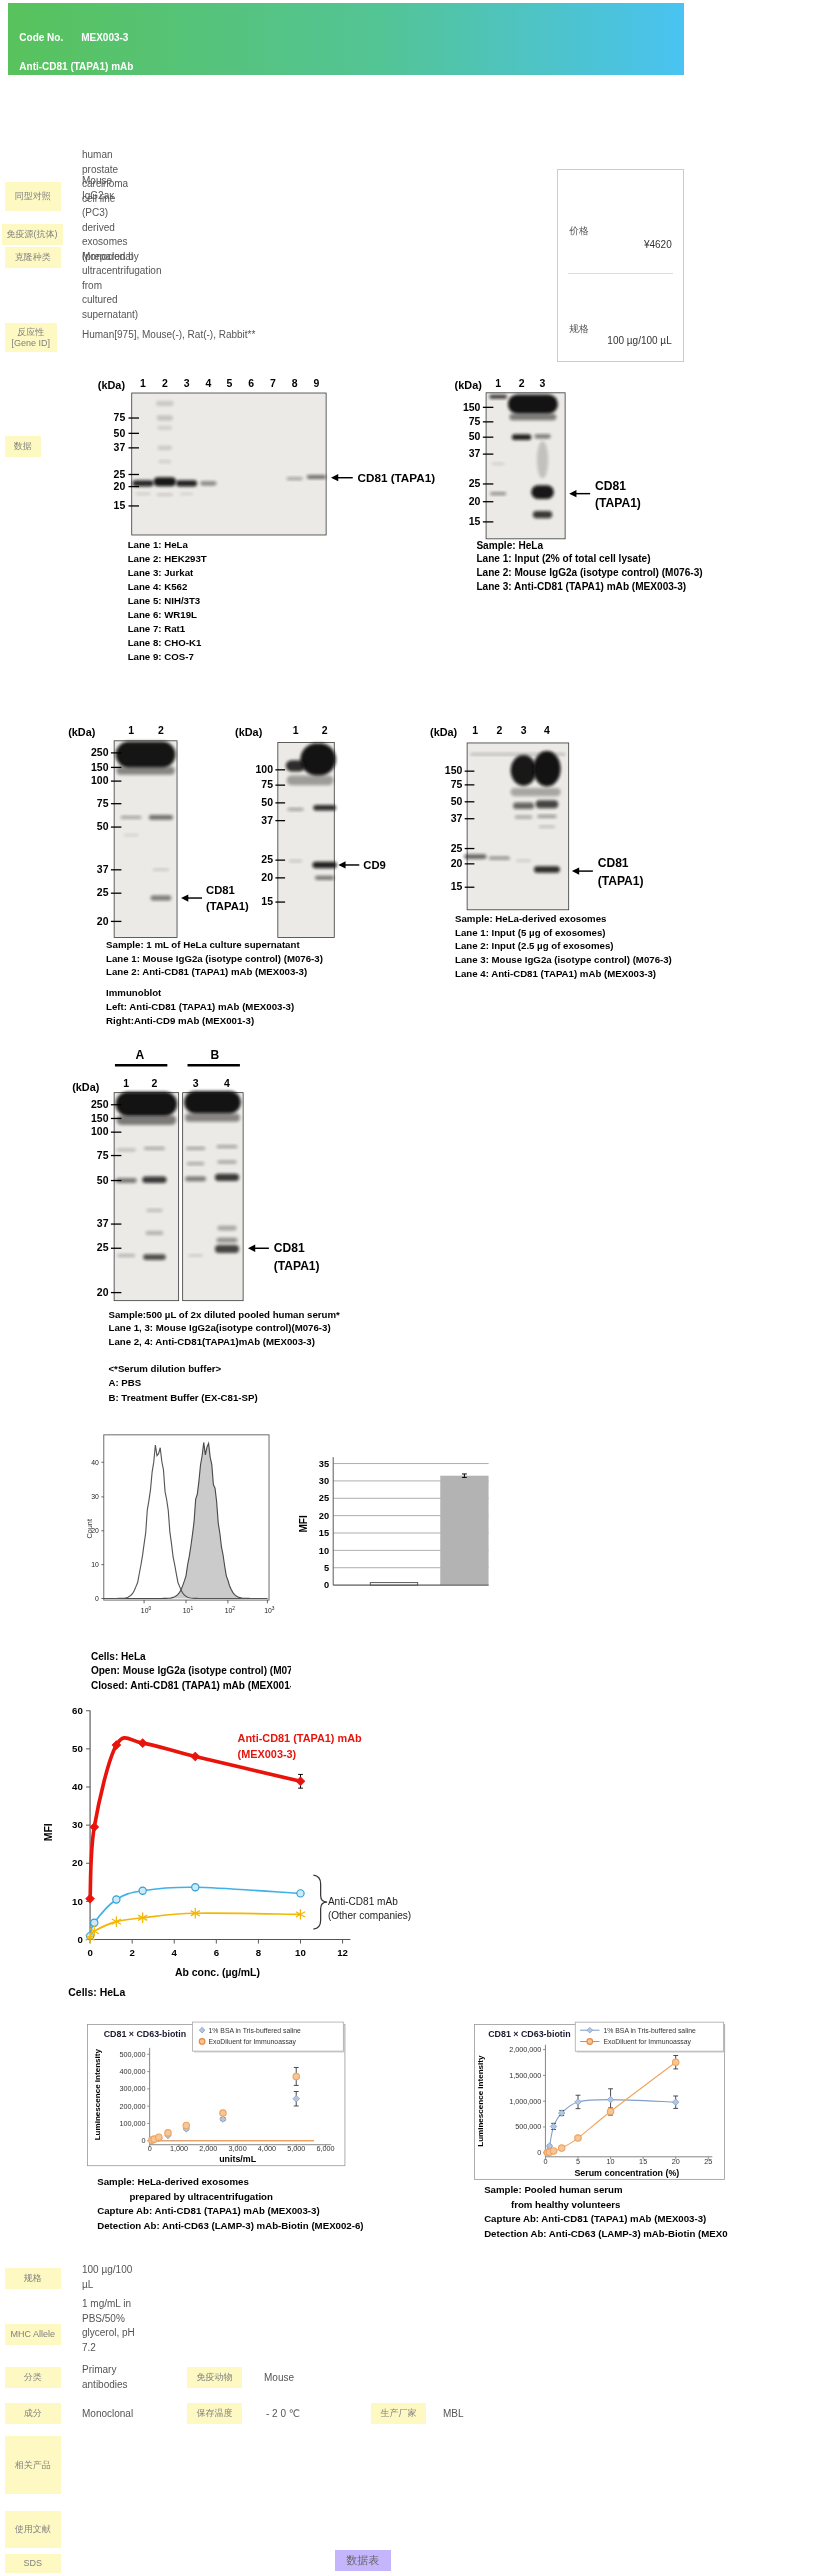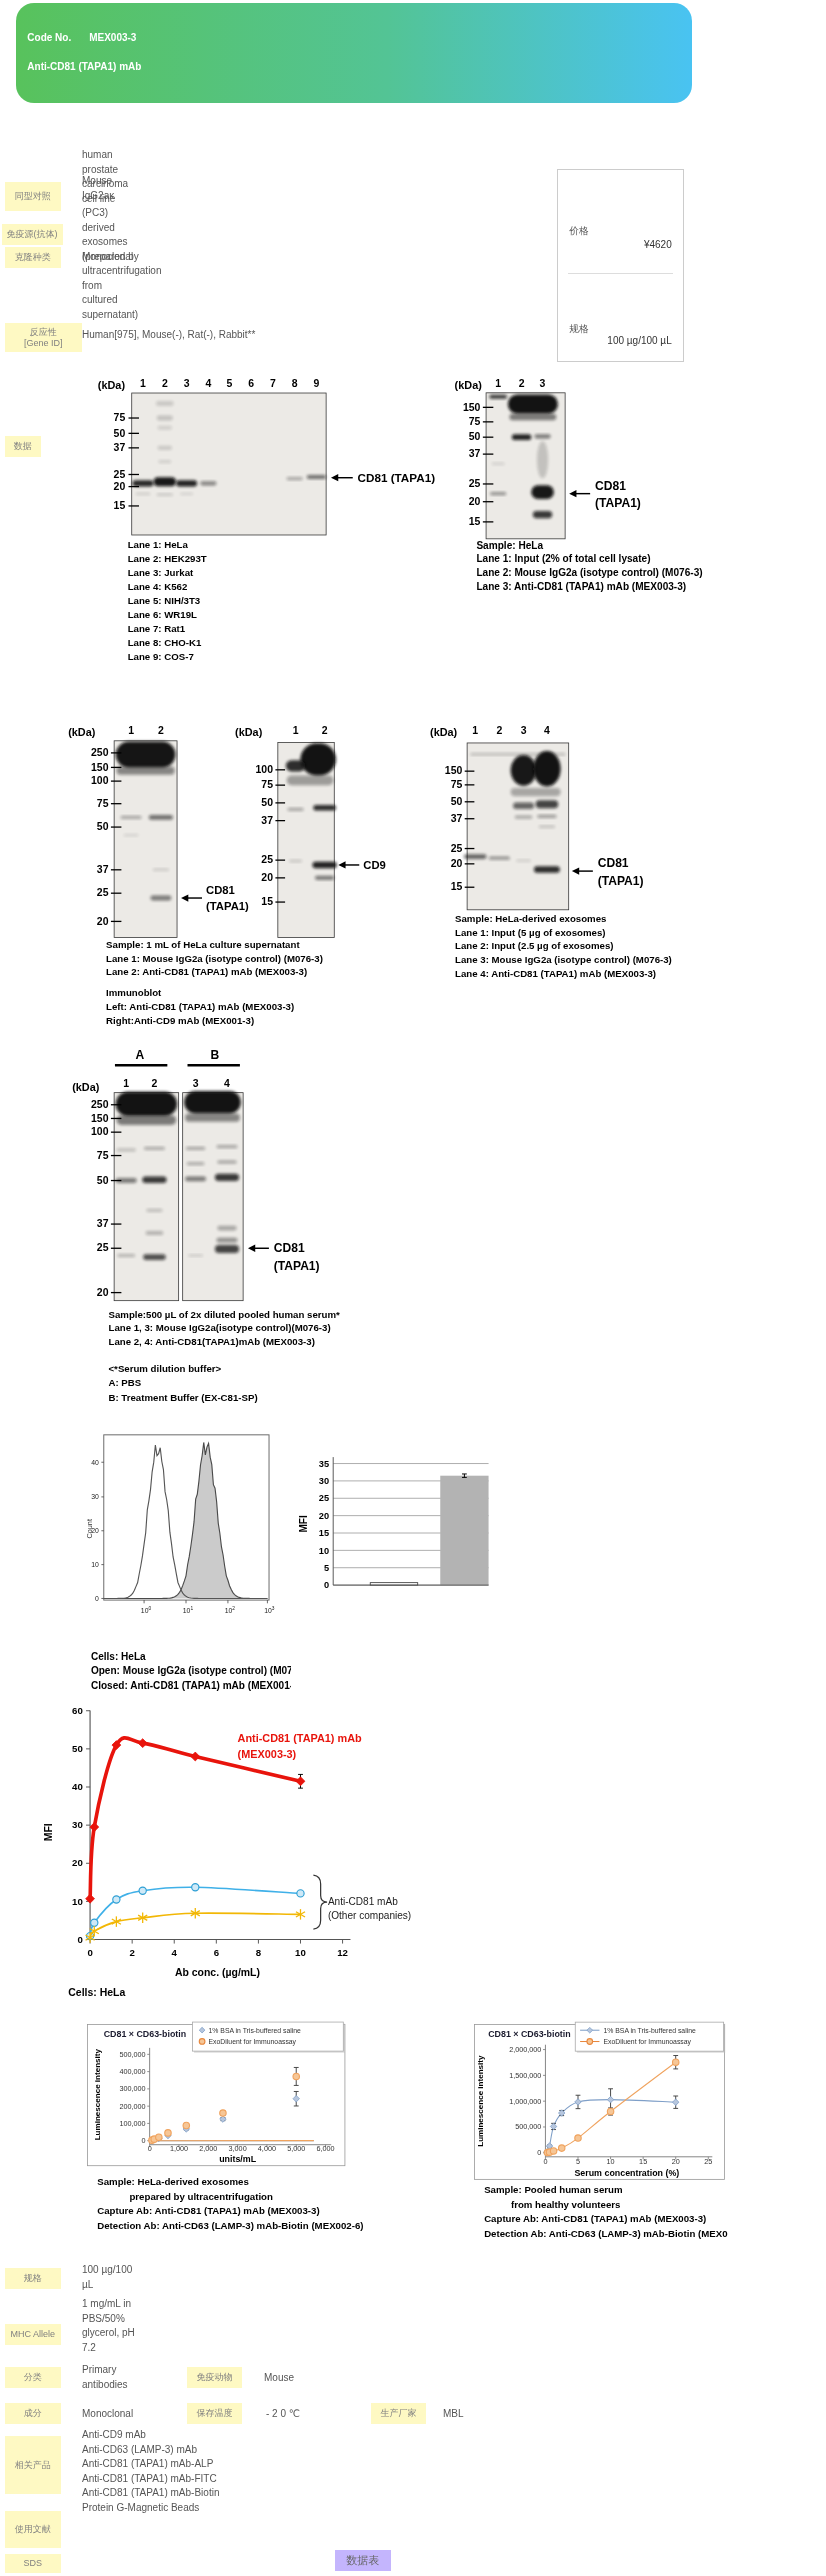--- a/index.html
+++ b/index.html
@@ -1,19 +1,19 @@
 <!DOCTYPE html>
 <html style="font-size:13px"><head>
 <meta charset="utf-8">
 <style>
   html,body{margin:0;padding:0;background:#fff;}
   .page{position:relative;width:826px;height:2576px;background:#fff;overflow:hidden;
         font-family:"Liberation Sans","DejaVu Sans",sans-serif;}
-  .banner{position:absolute;left:16px;top:3.2px;width:676px;height:100px;
-          background:linear-gradient(90deg,#58c25c 0%,#53c495 55%,#49c3f2 100%);color:#fff;border-radius:18px;}
+  .banner{position:absolute;left:8px;top:3.2px;width:676px;height:72px;
+          background:linear-gradient(90deg,#58c25c 0%,#53c495 55%,#49c3f2 100%);color:#fff;}
   .banner .line1{position:absolute;left:11.3px;top:29px;font-size:10px;font-weight:700;}
   .banner .line1 .code{margin-left:18px;}
   .banner .line2{position:absolute;left:11.3px;top:58px;font-size:10px;font-weight:700;}
   .pricebox{position:absolute;left:557px;top:169px;width:125px;height:191px;border:0.8px solid #ccc;background:#fff;}
   .pricebox .plabel{position:absolute;left:11.3px;font-size:9.7px;color:#555;margin-top:28px;}
   .pricebox .pval{position:absolute;right:11.3px;font-size:10px;color:#333;text-align:center;}
   .pricebox .divider{position:absolute;left:9.7px;right:9.7px;top:103px;border-top:0.8px solid #ddd;}
   .lbl{position:absolute;background:#fef9c3;color:#818181;font-size:9px;line-height:10.5px;
        display:flex;align-items:center;justify-content:center;text-align:center;box-sizing:border-box;padding:1.6px;}
   .val{position:absolute;color:#555;font-size:10px;line-height:14.5px;}
@@ -67,21 +67,21 @@
       <div>(PC3)</div>
       <div>derived</div>
       <div>exosomes</div>
       <div>(prepared by</div>
       <div>ultracentrifugation</div>
       <div>from</div>
       <div>cultured</div>
       <div>supernatant)</div>
     </div>
 
-  <div class="lbl" style="left:4.8px;top:323px;width:77px;height:29px">
+  <div class="lbl" style="left:4.8px;top:323px;width:52px;height:29px">
       <span>
         <div>反应性</div>
         <div>[Gene ID]</div>
       </span>
     </div>
   <div class="val" style="left:82px;top:328px">
       <div>Human[975], Mouse(-), Rat(-), Rabbit**</div>
     </div>
 
   <div class="lbl" style="left:4.8px;top:436px;width:36px;height:21px">
@@ -861,28 +861,20 @@
     </div>
   <div class="val" style="left:266px;top:2407px">- 2 0 ℃</div>
   <div class="lbl" style="left:371px;top:2403px;width:55px;height:21px">
       <span>生产厂家</span>
     </div>
   <div class="val" style="left:443px;top:2407px">MBL</div>
 
   <div class="lbl" style="left:4.8px;top:2436px;width:56px;height:58px">
       <span>相关产品</span>
     </div>
-  <div class="val" style="left:82px;top:2428px">
-      <div>Anti-CD9 mAb</div>
-      <div>Anti-CD63 (LAMP-3) mAb</div>
-      <div>Anti-CD81 (TAPA1) mAb-ALP</div>
-      <div>Anti-CD81 (TAPA1) mAb-FITC</div>
-      <div>Anti-CD81 (TAPA1) mAb-Biotin</div>
-      <div>Protein G-Magnetic Beads</div>
-    </div>
 
   <div class="lbl" style="left:4.8px;top:2511px;width:56px;height:37px">
       <span>使用文献</span>
     </div>
 
   <div class="lbl" style="left:4.8px;top:2554px;width:56px;height:19.4px">
       <span>SDS</span>
     </div>
   <div class="btn" style="left:335px;top:2550px;height:21px">
       <span>数据表</span>

